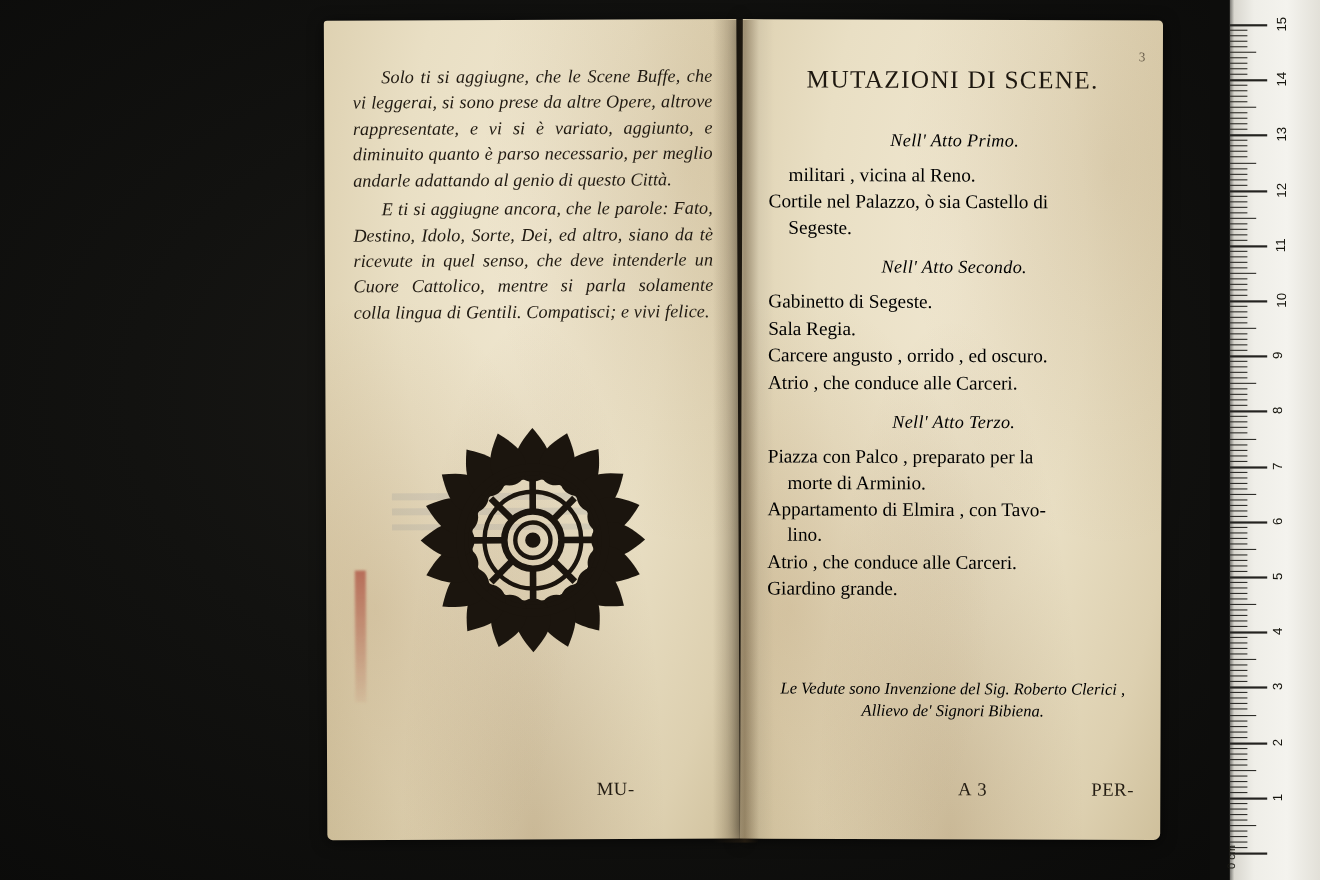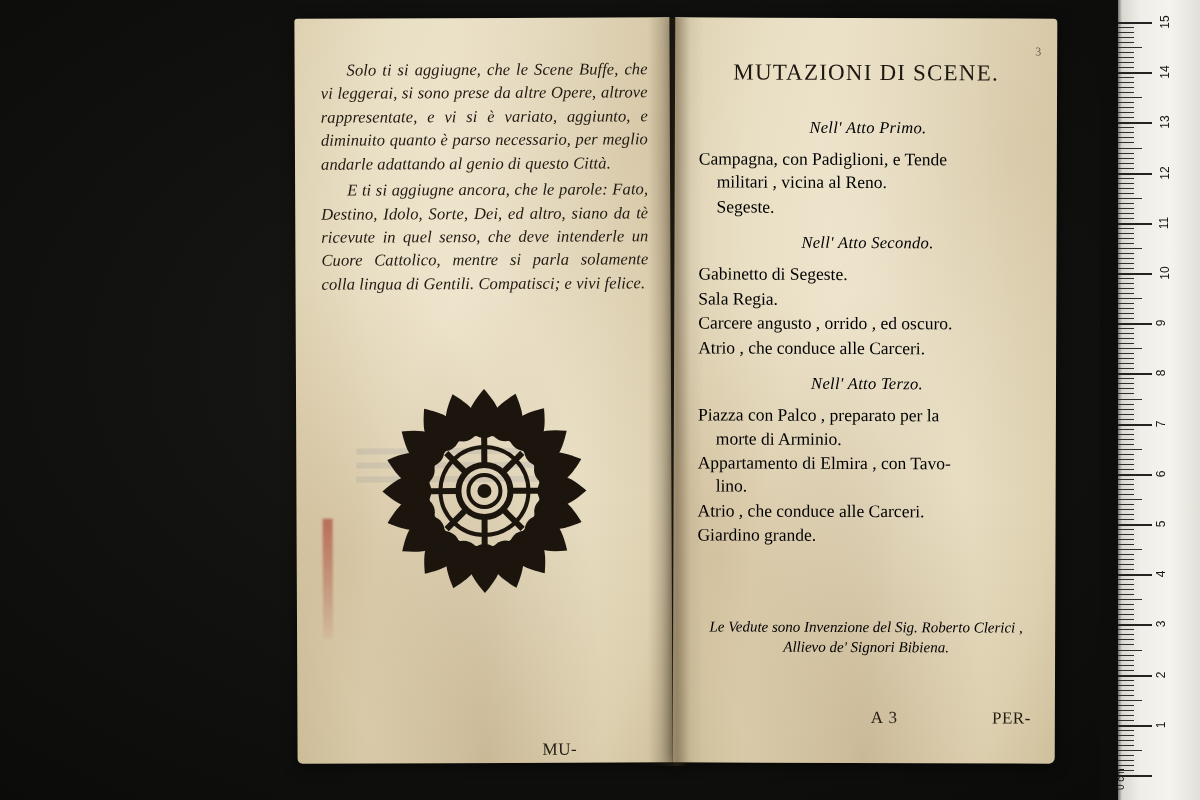--- a/index.html
+++ b/index.html
@@ -146,21 +146,21 @@
     transform: translateX(-50%);
     width: 210px;
     height: 210px;
   }
   .catchword {
     position: absolute;
     font-size: 17px;
     color: #241d13;
     letter-spacing: 0.5px;
   }
-  .left .catchword { left: 245px; top: 690px; margin-top: 32px; }
+  .left .catchword { left: 245px; top: 690px; }
   .right .catchword-per { right: 24px; top: 690px; font-size: 17px; }
   .right .signature { left: 198px; top: 690px; font-size: 17px; letter-spacing: 1px; }
   .faint-mark {
     position: absolute;
     left: 230px;
     top: 626px;
     font-size: 11px;
     color: #6b5a42;
     letter-spacing: 2px;
     opacity: .62;
@@ -316,24 +316,24 @@
       <div class="page-stain"></div>
       <div class="corner-num">3</div>
 
       <div class="head">MUTAZIONI DI SCENE.</div>
 
       <div class="body">
 
         <div>
           <div class="act-title">Nell' Atto Primo.</div>
           <p class="scene-line">
-            <span>Campagna, con Padiglioni, e Tende</span>
             <span class="cont">militari , vicina al Reno.</span>
           </p>
           <p class="scene-line">
+            <span>Cortile nel Palazzo, ò sia Castello di</span>
             <span class="cont">Segeste.</span>
           </p>
         </div>
 
         <div>
           <div class="act-title">Nell' Atto Secondo.</div>
           <p class="scene-line">Gabinetto di Segeste.</p>
           <p class="scene-line">Sala Regia.</p>
           <p class="scene-line">Carcere angusto , orrido , ed oscuro.</p>
           <p class="scene-line">Atrio , che conduce alle Carceri.</p>

